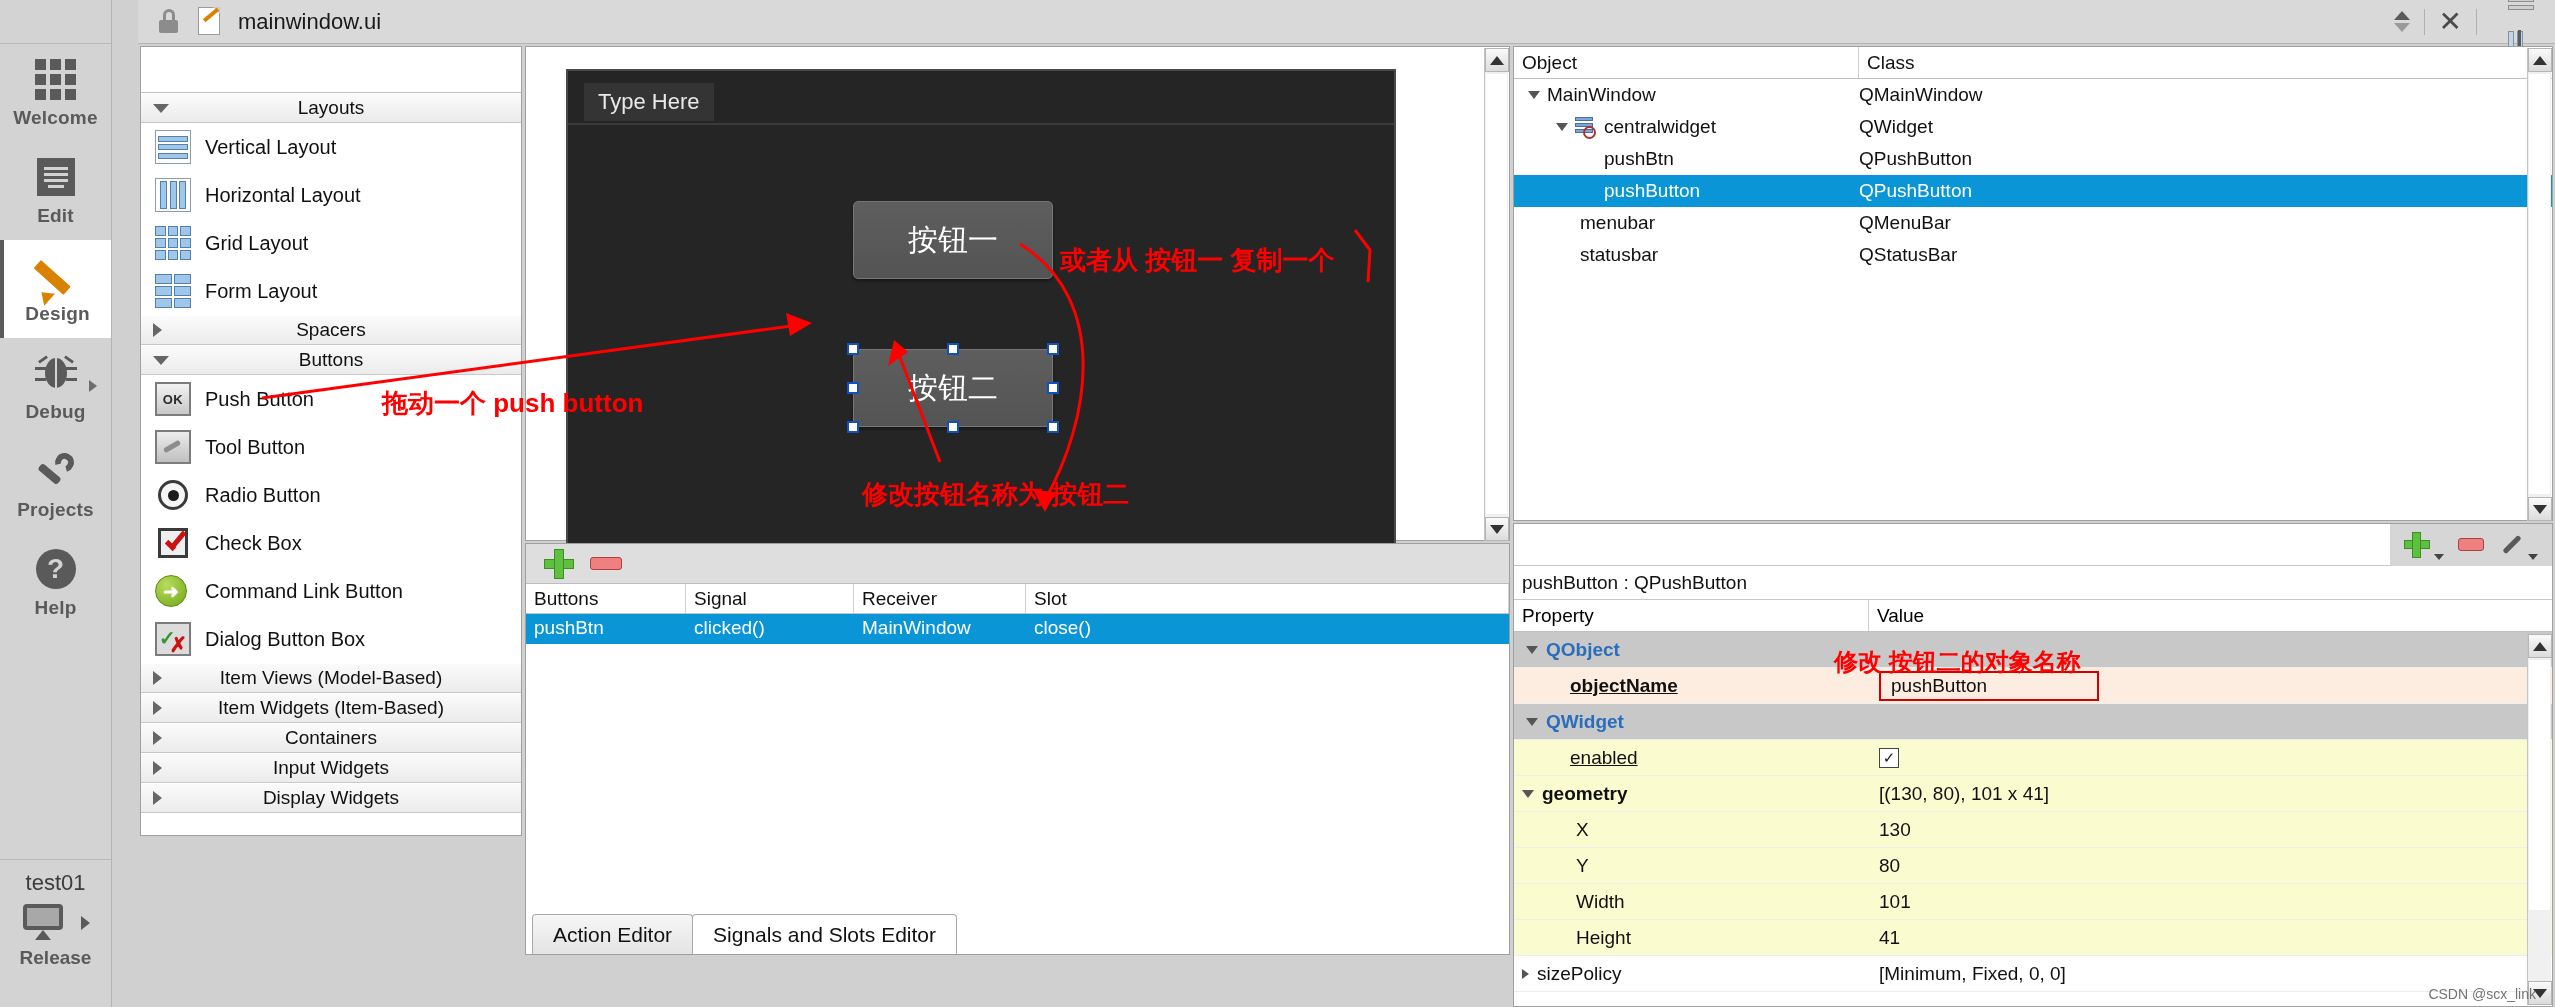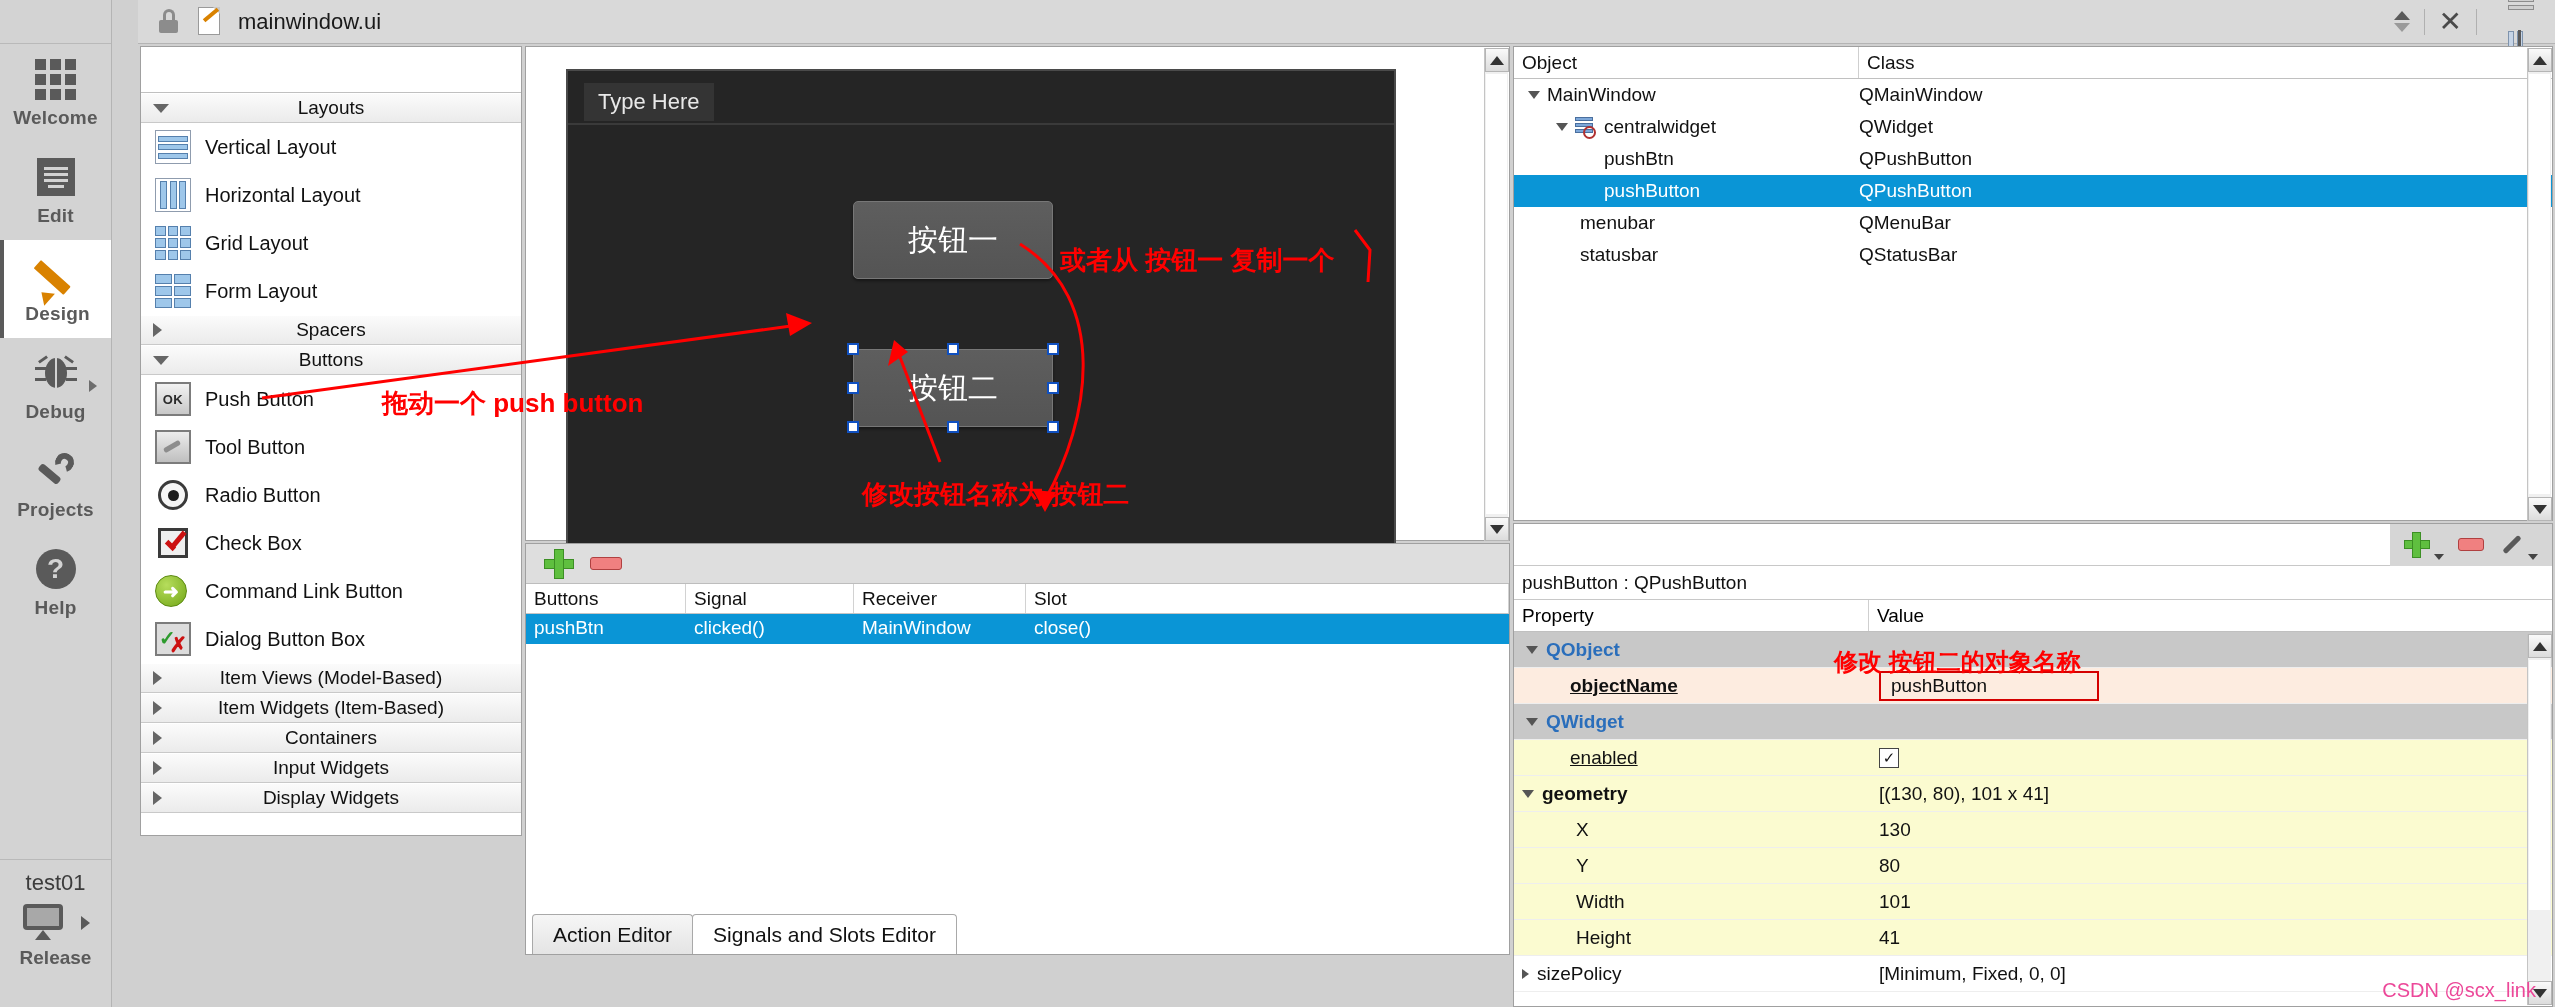--- a/index.html
+++ b/index.html
@@ -319,21 +319,21 @@
   .prop-row .indent1 { padding-left: 56px; text-decoration: underline; }
   .prop-row .indent2 { padding-left: 62px; }
   .bold { font-weight:bold; }
   .chkbox { width:20px; height:20px; border:1px solid #444; background:#fff; display:flex; align-items:center; justify-content:center; font-size:15px;}
   #objname-box {
     border:2px solid #d40000; padding:3px 10px; min-width: 220px; height: 30px;
     display:flex; align-items:center; background:#fdece0;
   }
   #prop-vsb { position:absolute; right:1px; top: 110px; width:24px; bottom:1px; background:#f0f0f0; border-left:1px solid #c4c4c4;}
   #prop-vsb .thumb { position:absolute; top:26px; left:1px; width:21px; height:250px; background:#fff;}
-  #watermark { position:absolute; right: 16px; bottom: 4px; color:#ec4899; font-size:20px;text-align:center; }
+  #watermark { position:absolute; right: 16px; bottom: 4px; color:#737373; font-size:14px;text-align:center; }
 </style>
 </head>
 <body>
 
 <div id="app">
 
   <div id="modebar">
     <div id="modebar-top-spacer"></div>
 
     <div class="mode-item">

